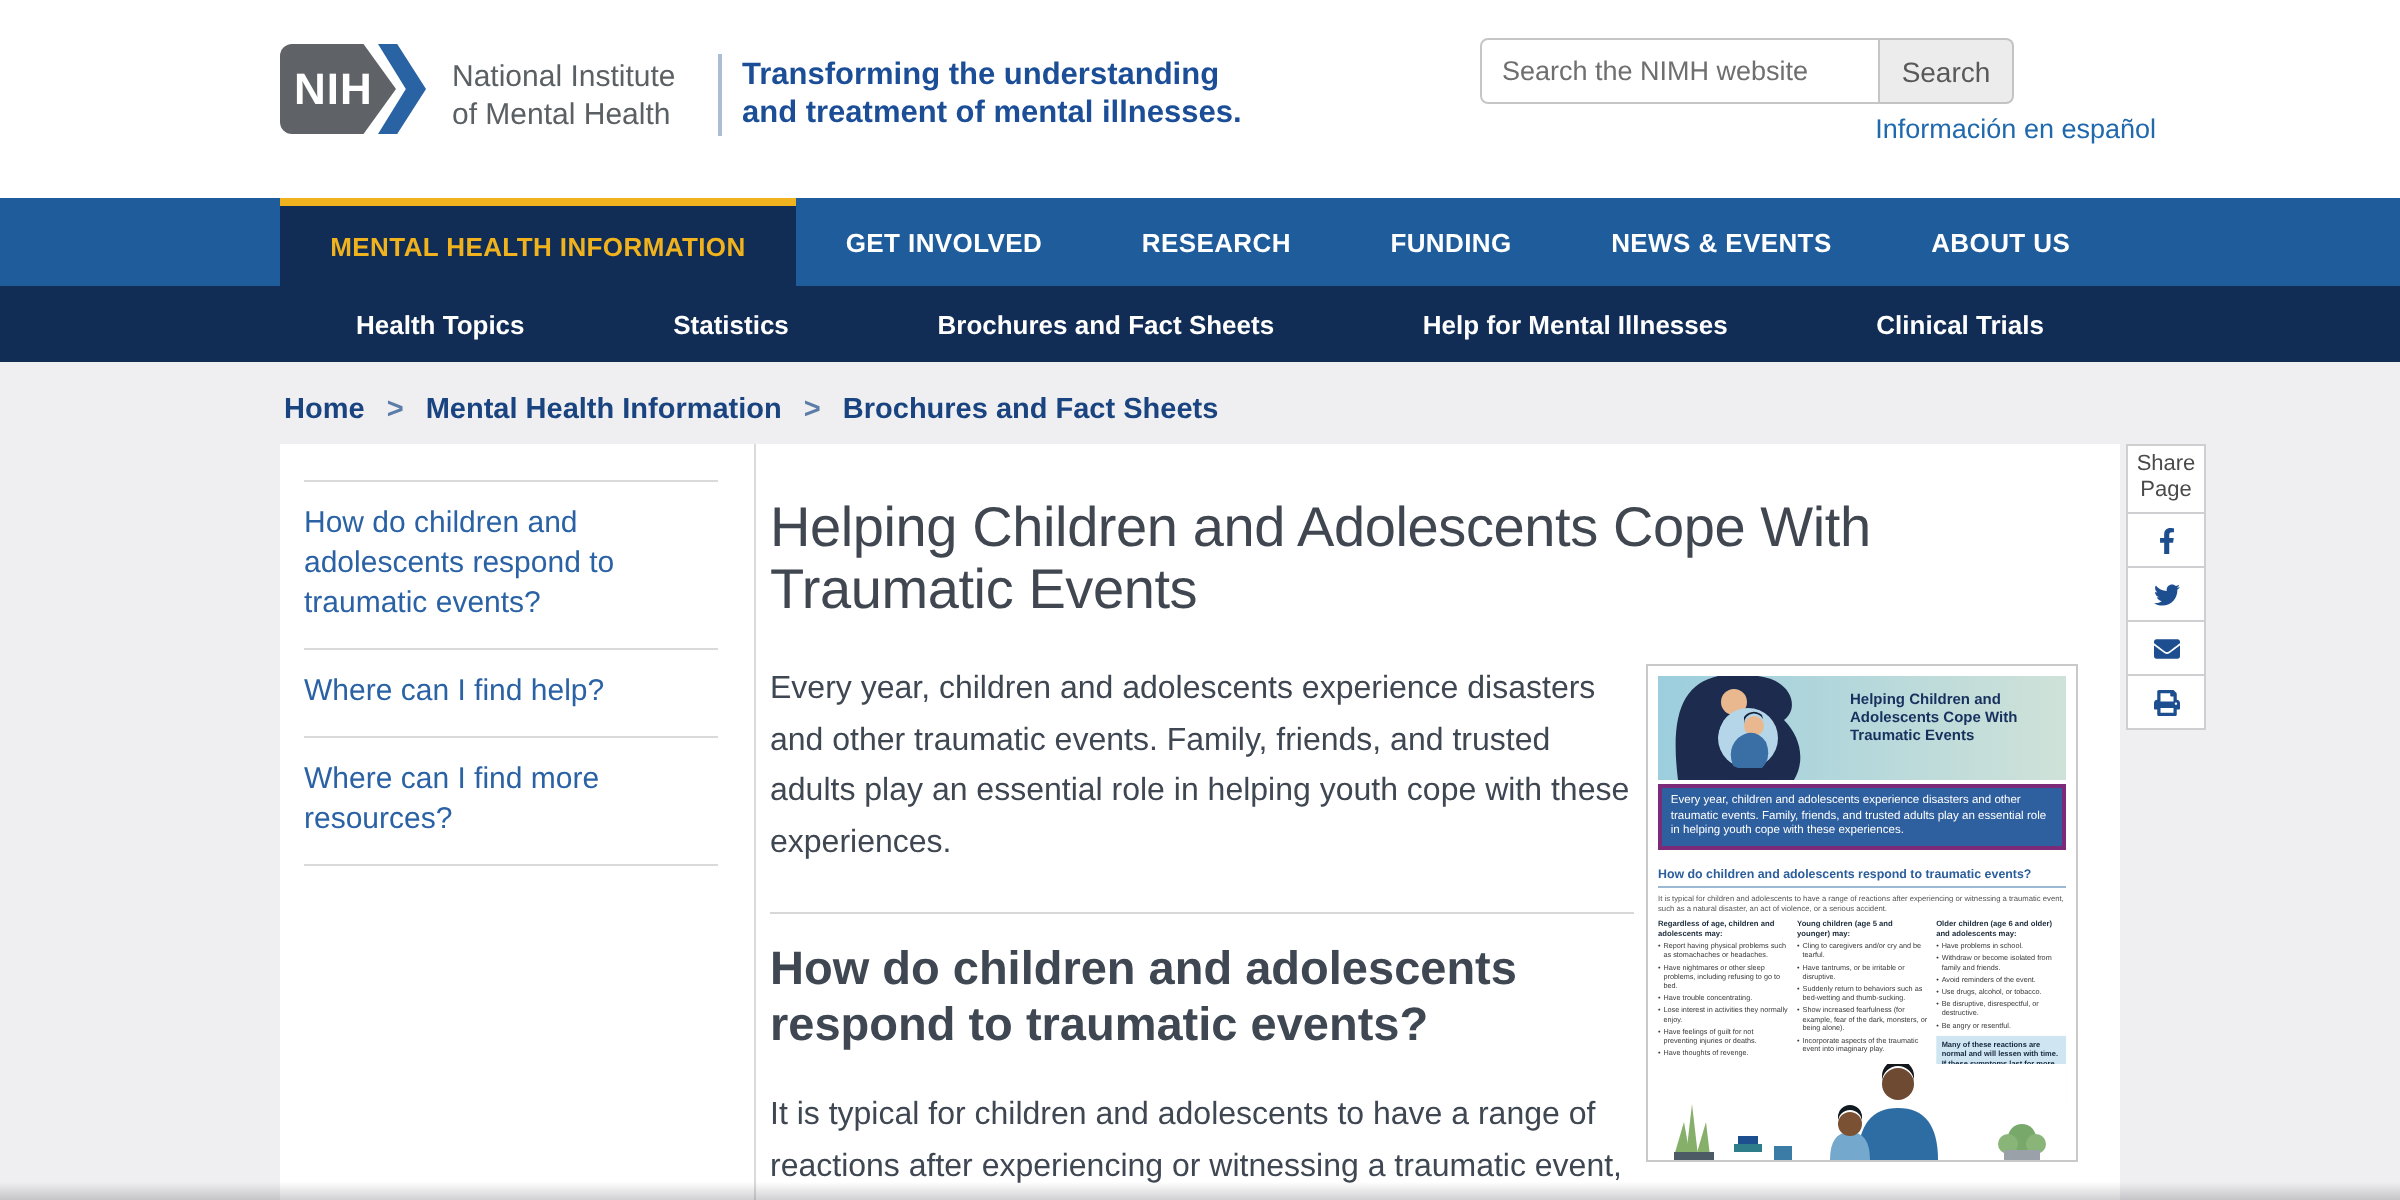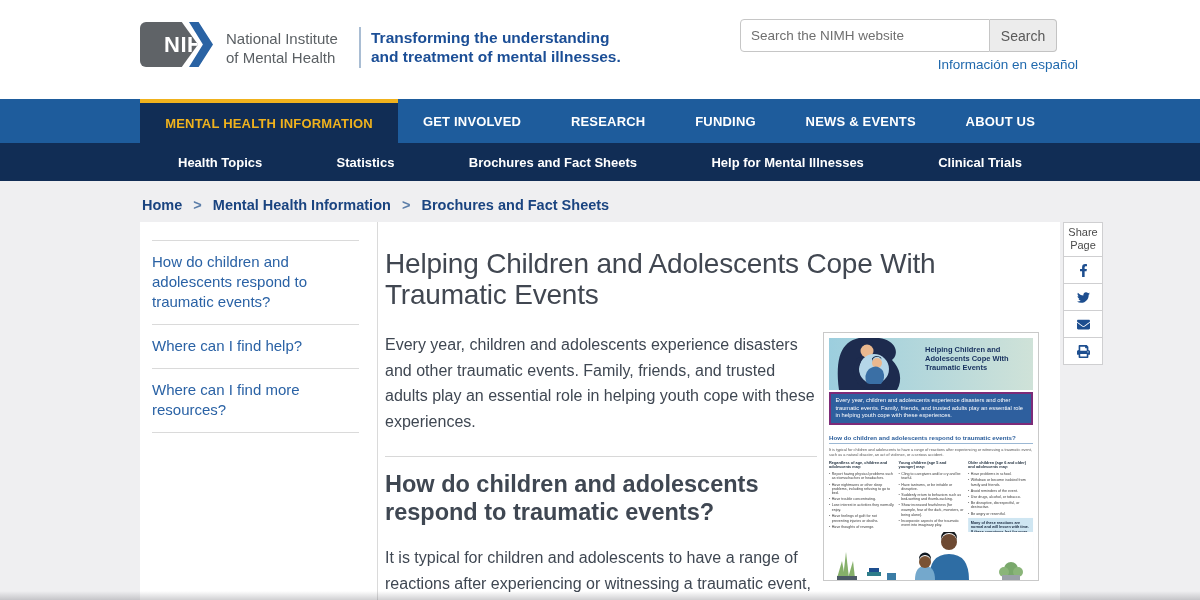--- a/index.html
+++ b/index.html
@@ -4,29 +4,29 @@
 <style>
   * { margin:0; padding:0; box-sizing:border-box; }
   html,body { width:1200px; height:600px; overflow:hidden; }
   body { font-family:"Liberation Sans", sans-serif; background:#efeff1; position:relative; }
 
   
   .header { height:99px; background:#fff; position:relative; }
   .nih-mark { position:absolute; left:140px; top:22px; display:flex; align-items:center; cursor:pointer; }
   .nih-gray { width:58px; height:45px; background:#5f6367; border-radius:6px 0 0 6px;
               clip-path:polygon(0 0,72% 0,100% 50%,72% 100%,0 100%);
-              display:flex; align-items:center; padding-left:24px;
+              display:flex; align-items:center; padding-left:7px;
               color:#fff; font-weight:bold; font-size:22px; letter-spacing:.5px; }
   .nih-chev { width:24px; height:45px; margin-left:-9px; background:#2a63a4;
               clip-path:polygon(0 0,40% 0,100% 50%,40% 100%,0 100%,58% 50%); }
   .logo-name { position:absolute; left:226px; top:29px; font-size:15px; color:#5b6064; line-height:19px; }
   .hdr-divider { position:absolute; left:359px; top:27px; width:2px; height:41px; background:#a9bdd3; }
   .tagline { position:absolute; left:371px; top:28px; font-size:15.5px; font-weight:bold; color:#1b4e96; line-height:19px; }
   .search-wrap { position:absolute; left:740px; top:19px; display:flex; }
-  .search-input { width:250px; height:33px; border:1px solid #c6c6c6; border-radius:4px 0 0 4px;
+  .search-input { width:200px; height:33px; border:1px solid #c6c6c6; border-radius:4px 0 0 4px;
                   padding:0 10px; font-size:13.5px; color:#333; font-family:inherit; }
   .search-input::placeholder { color:#6f6f6f; }
   .search-btn { width:67px; height:33px; background:#ececec; border:1px solid #c3c3c3; border-left:none;
                 border-radius:0 4px 4px 0; color:#595959; font-size:14px; font-family:inherit; cursor:pointer; }
   .espanol { position:absolute; top:57px; left:761px; width:317px; text-align:right;
              color:#2069ad; font-size:13.5px; text-decoration:none; cursor:pointer; display:block; }
 
   
   .nav { height:44px; background:#1e5c9c; display:flex; }
   .nav-spacer { width:140px; }

